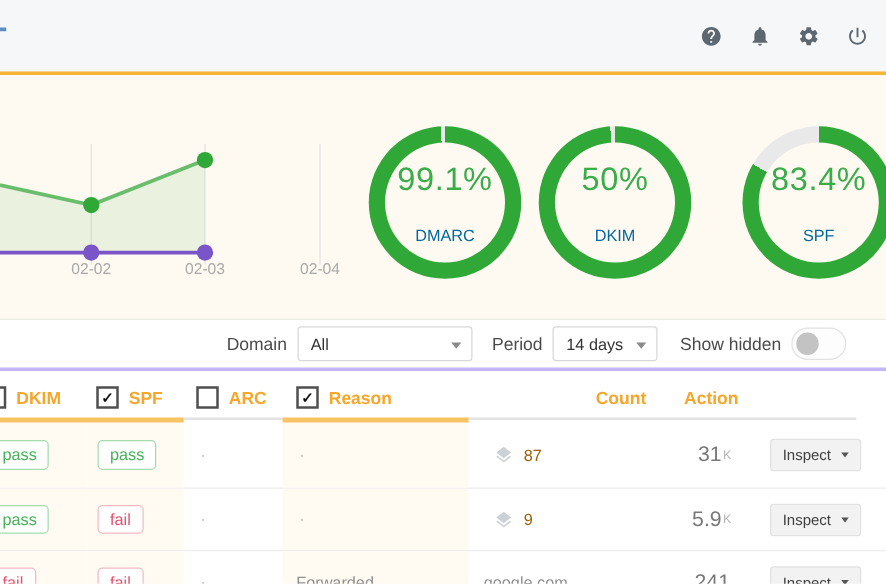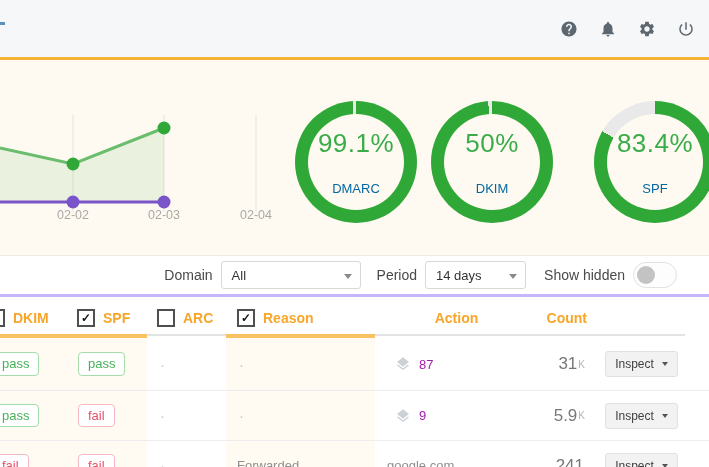--- a/index.html
+++ b/index.html
@@ -30,21 +30,21 @@
   .filterbar { height:41px; background:#fff; border-bottom:3px solid #c4b5fd;
                display:flex; align-items:center; justify-content:flex-end;
                font-size:14px; color:#4a4a4a; }
   .select { height:28px; border:1px solid #d8d8d8; border-radius:3px; background:#fff;
             display:flex; align-items:center; padding:0 22px 0 10px;
             font-size:13px; color:#333; position:relative; cursor:pointer; }
   .select .caret { position:absolute; right:8px; top:12px; width:0; height:0;
                    border-left:4px solid transparent; border-right:4px solid transparent;
                    border-top:5px solid #8a8a8a; }
   .sel-domain { width:140px; margin:0 16px 0 8px; }
-  .sel-period { width:101px; margin:0 18px 0 8px; }
+  .sel-period { width:84px; margin:0 18px 0 8px; }
   .toggle { width:44px; height:26px; border:1px solid #e2e2e2; border-radius:13px;
             background:#fdfdfd; position:relative; margin:0 32px 0 8px; cursor:pointer; }
   .toggle .knob { position:absolute; left:3px; top:3px; width:18px; height:18px;
                   border-radius:50%; background:#c3c3c3; }
 
   
   .cols { display:grid; grid-template-columns:70px 77px 79px 149px 155px 70px 109px; }
   .thead { position:relative; height:41px; align-items:center;
            font-weight:bold; font-size:14px; color:#f7a62a; background:#fff; }
   .th { display:flex; align-items:center; height:100%; }
@@ -75,26 +75,26 @@
   .badge { border:1px solid; border-radius:4px; padding:2px 9px;
            font-size:13px; background:#fff; line-height:1.35; }
   .badge.pass { color:#47b159; border-color:#a5dcac; }
   .badge.fail { color:#e8506b; border-color:#f3bac3; }
   .cell-dkim .badge { margin-left:-8px; }
   .cell-spf .badge { margin-left:8px; }
   .dot-txt { margin-left:13px; color:#c6c6c6; font-size:15px; line-height:1; }
   .cell-reason .txt { margin-left:11px; color:#8f8f8f; font-size:13px; }
   .layers-icon { width:16px; height:16px; margin-left:20px; flex:none; }
   .layers-icon svg { width:16px; height:16px; fill:#ccd1d6; }
-  .origin-num { margin-left:8px; color:#a21caf; font-size:13px; }
+  .origin-num { margin-left:8px; color:#a16207; font-size:13px; }
   .origin-domain { margin-left:12px; color:#8f8f8f; font-size:13px; }
   .cell-count { justify-content:flex-end; padding-right:15px; }
   .num { font-size:17px; color:#787878; }
   .suffix { font-size:10px; color:#b5b5b5; margin-left:1px; }
-  .inspect { margin-left:5px; width:73px; height:26px; background:#f2f2f2;
+  .inspect { margin-left:16px; width:73px; height:26px; background:#f2f2f2;
              border:1px solid #e1e1e1; border-radius:3px; cursor:pointer;
              display:flex; align-items:center; justify-content:center;
              font-size:12px; color:#3f3f3f; }
   .inspect .bcaret { width:0; height:0; margin-left:8px;
                      border-left:3.5px solid transparent; border-right:3.5px solid transparent;
                      border-top:4px solid #555; }
 </style>
 </head>
 <body>
 
@@ -199,25 +199,25 @@
           <span class="check">✓</span>
         </span>
       <span class="lab">ARC</span>
     </div>
     <div class="th th-reason checked">
       <span class="cb">
           <span class="check">✓</span>
         </span>
       <span class="lab">Reason</span>
     </div>
+    <div class="th th-count">
+      <span class="lab">Count</span>
+    </div>
     <div class="th th-action">
       <span class="lab">Action</span>
-    </div>
-    <div class="th th-count">
-      <span class="lab">Count</span>
     </div>
     <div class="underline">
       <div class="seg seg-0 checked"></div>
       <div class="seg seg-1"></div>
       <div class="seg seg-2 checked"></div>
       <div class="seg seg-3"></div>
     </div>
   </div>
 
   <div class="trow cols r1">

